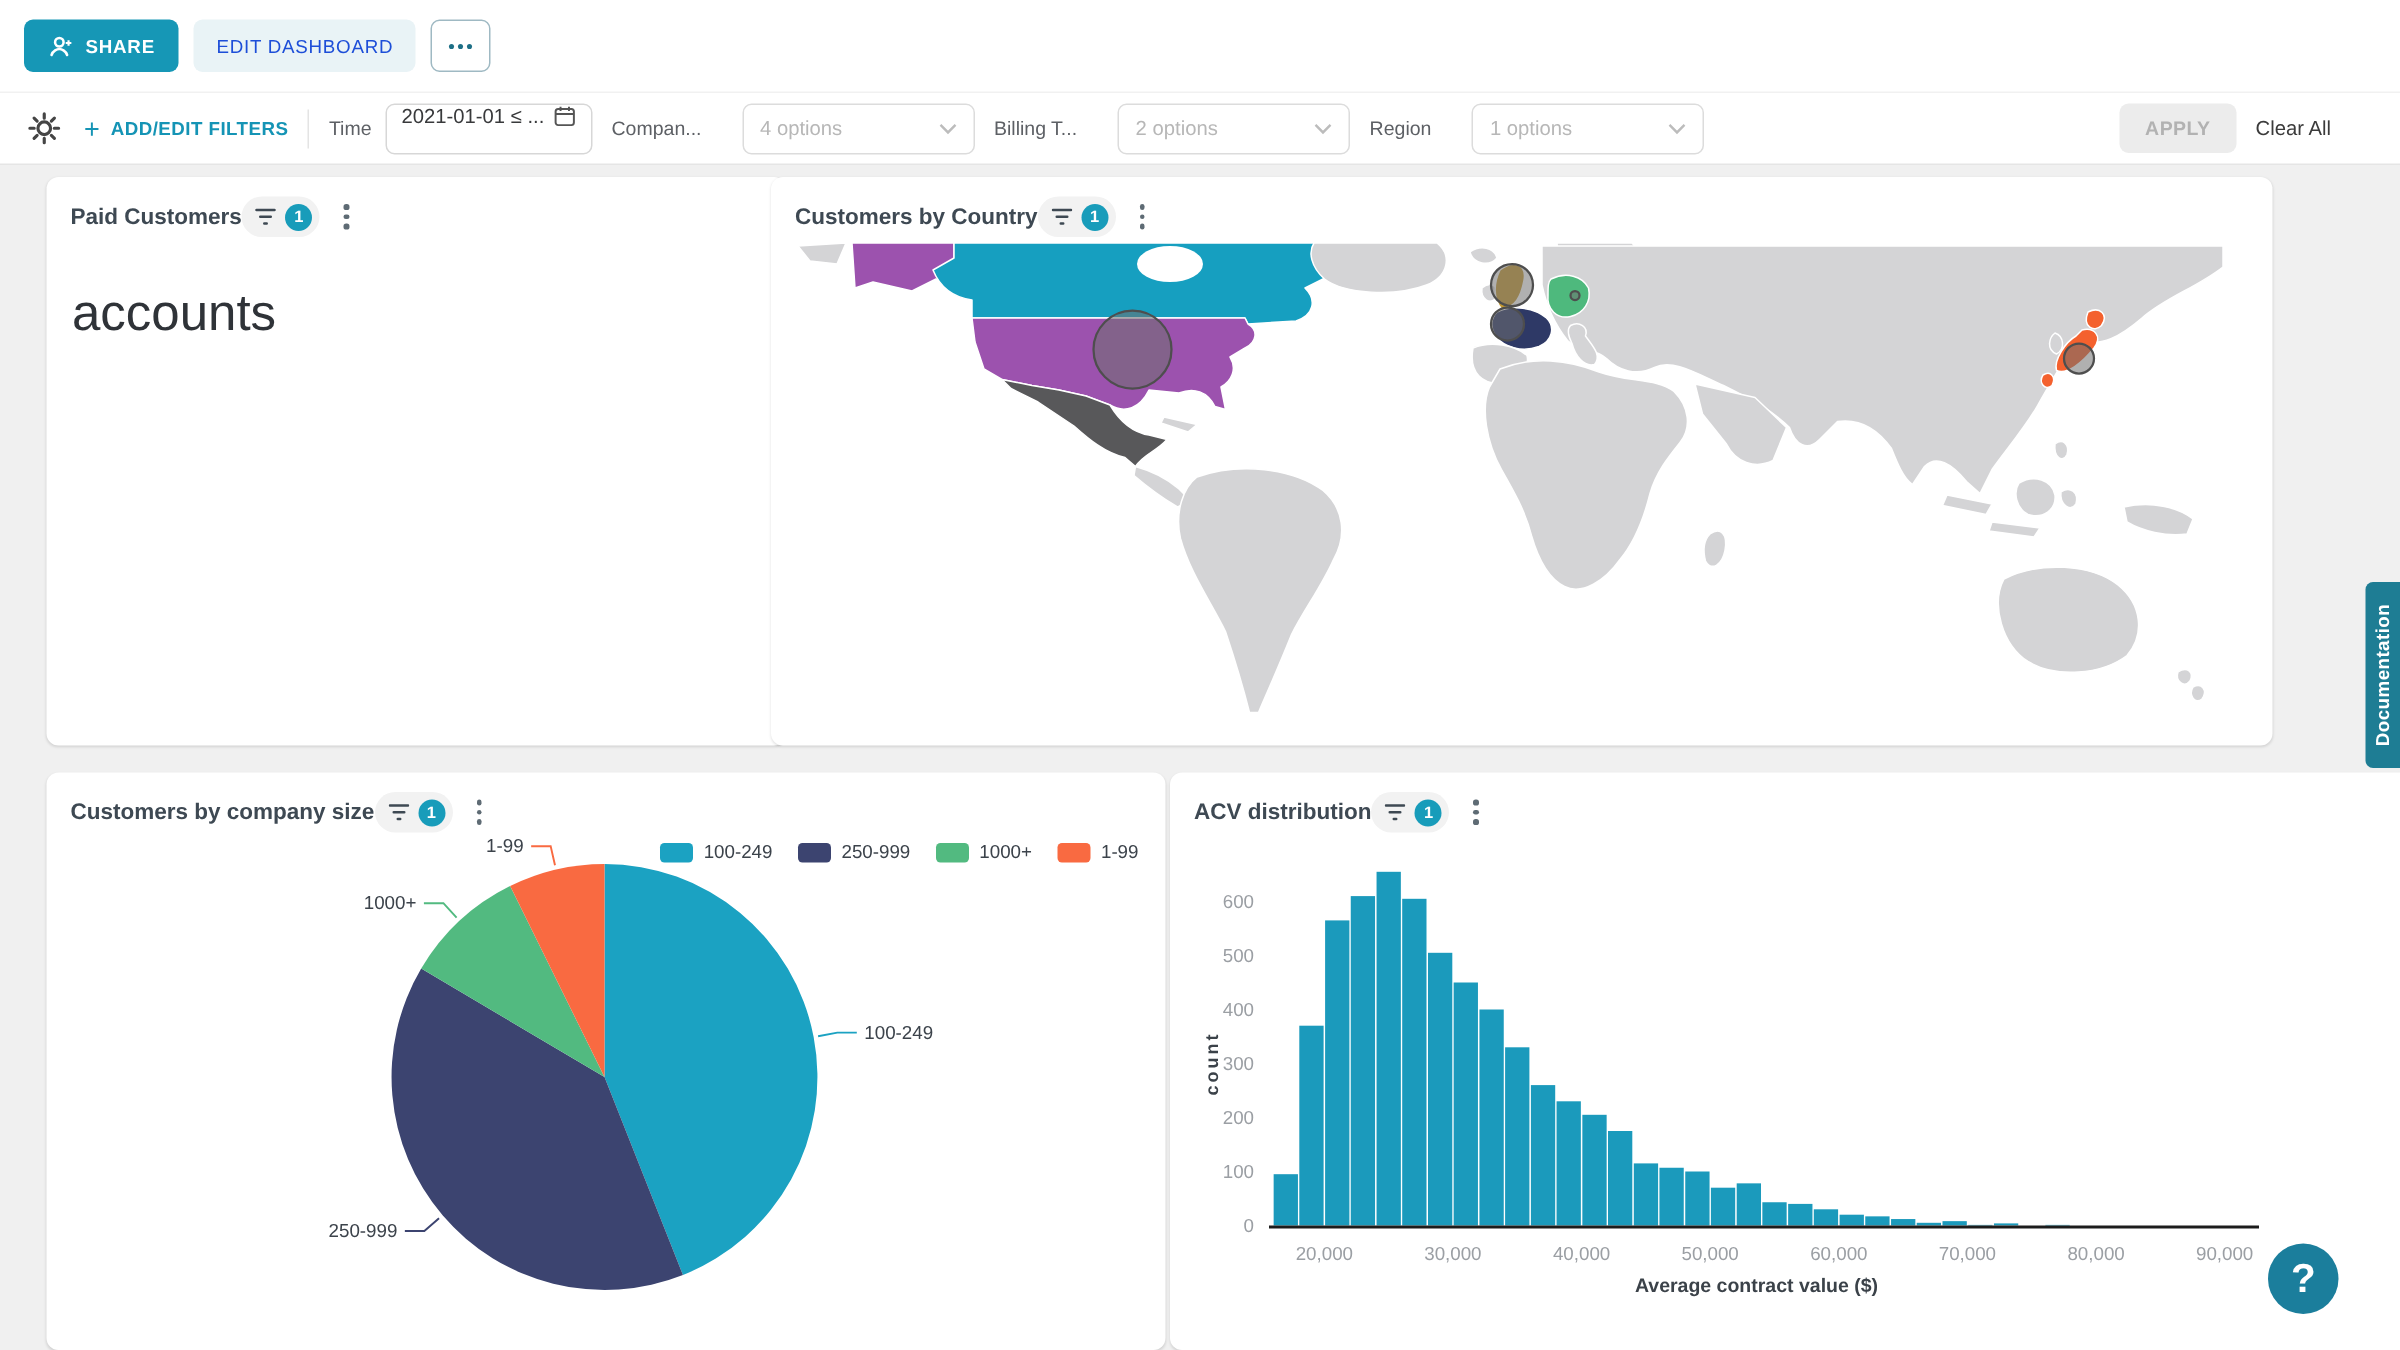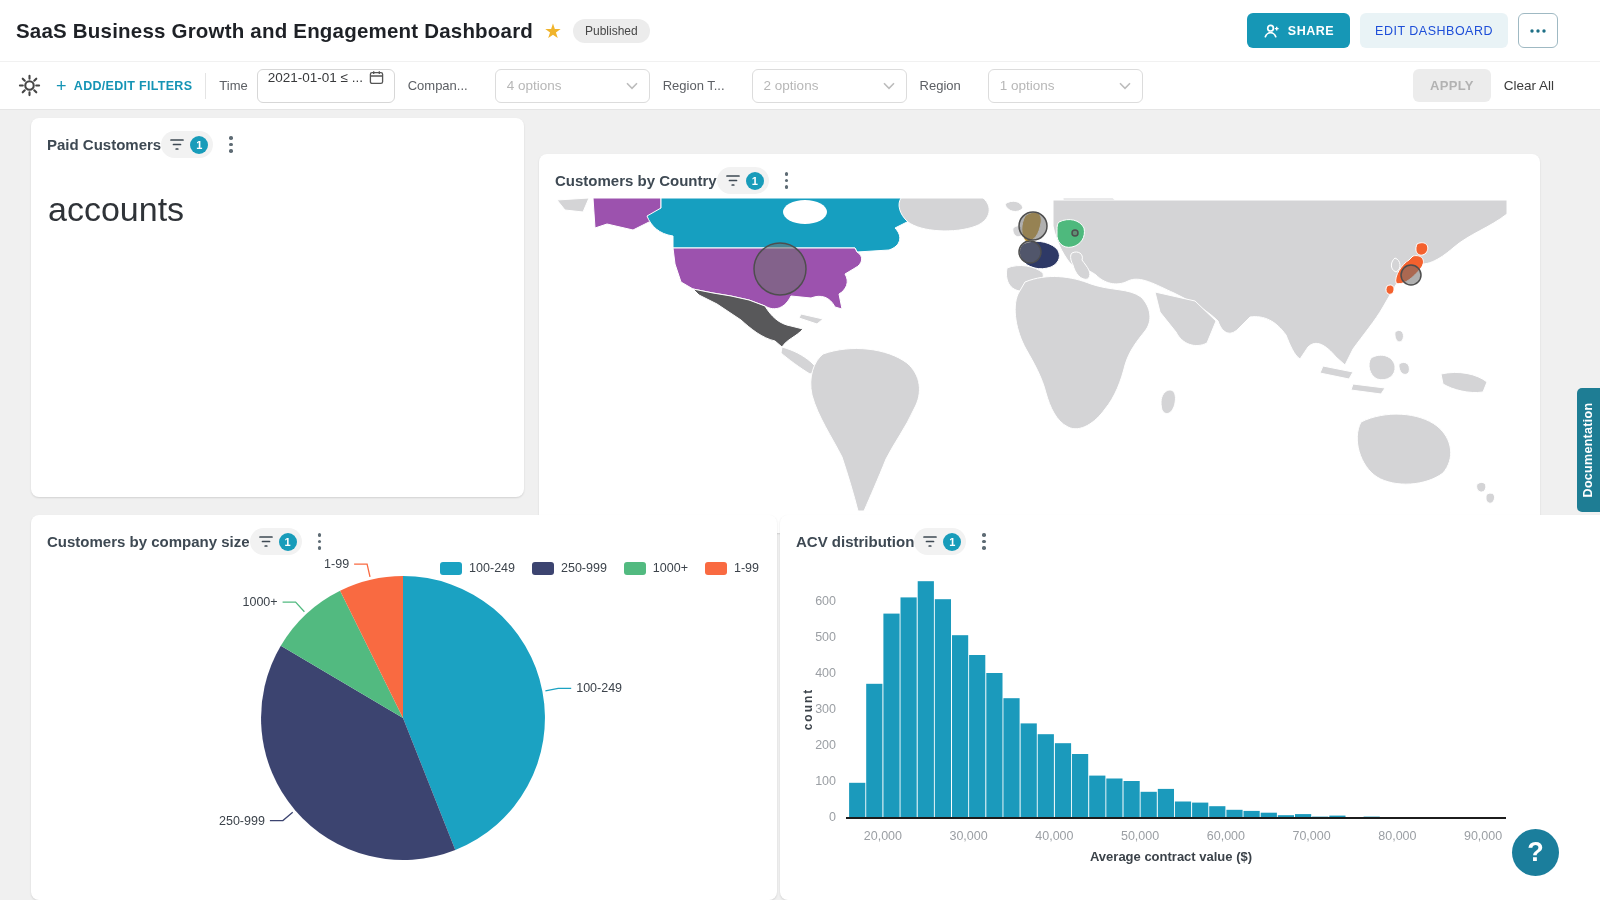--- a/index.html
+++ b/index.html
@@ -55,21 +55,21 @@
     display:flex; align-items:center; justify-content:space-between; padding:0 11px;
     font-size:13.5px; color:#b7b7b7; cursor:pointer;margin-left:18px;
   }
   .fb-spacer { flex:1; }
   .btn-apply { background:#ececec; color:#b2b2b2; border:none; border-radius:6px; height:33px;
     padding:0 17px; font-size:13px; font-weight:700; letter-spacing:.3px; font-family:inherit; }
   .clear-all { color:#3b3b3b; font-size:13.5px; cursor:pointer; white-space:nowrap; }
   
   .card { position:absolute; background:#fff; border-radius:8px; box-shadow:0 1px 2px rgba(0,0,0,.13); }
   #kpi-card  { left:31px;  top:118px; width:493px;  height:379px; }
-  #map-card  { left:539px; top:118px; width:1001px; height:379px; overflow:hidden;margin-top:36px; }
+  #map-card  { left:514px; top:118px; width:1001px; height:379px; overflow:hidden; }
   #pie-card  { left:31px;  top:515px; width:746px;  height:385px; overflow:hidden; }
   #hist-card { left:780px; top:515px; width:868px;  height:385px; overflow:hidden; }
   .card-head { display:flex; align-items:center; padding:13px 13px 0 16px; }
   .card-head h2 { margin:0; font-size:15px; font-weight:700; color:#3e4953; }
   .head-controls { display:flex; align-items:center; gap:11px; }
   .filter-pill { height:27px; background:#f2f2f2; border-radius:15px; display:flex; align-items:center;
     gap:6px; padding:0 5px 0 9px; cursor:pointer; }
   .count-badge { width:18px; height:18px; border-radius:50%; background:#189cba; color:#fff;
     font-size:11px; font-weight:700; display:flex; align-items:center; justify-content:center; }
   .dots-btn { display:flex; flex-direction:column; gap:3px; align-items:center; cursor:pointer; padding:3px 5px; }
@@ -98,25 +98,20 @@
   .doc-tab span { transform:rotate(-90deg); white-space:nowrap; color:#fff; font-size:12.5px;
     font-weight:700; letter-spacing:.3px; }
   .help-fab { position:absolute; left:1512px; top:829px; width:47px; height:47px; border-radius:50%;
     background:#1b7e9c; color:#fff; border:none; font-size:27px; font-weight:700; cursor:pointer;
     display:flex; align-items:center; justify-content:center; z-index:6; font-family:inherit; }
 </style>
 </head>
 <body>
 
 <div class="header">
-  <div class="title-row">
-    <h1 class="page-title">SaaS Business Growth and Engagement Dashboard</h1>
-    <span class="fav-star">★</span>
-    <span class="published-pill">Published</span>
-  </div>
   <div class="header-actions">
     <button class="btn-share">
       <span style="display:flex;">
         <svg width="17" height="16" viewBox="0 0 18 16">
             <circle cx="8" cy="5" r="3" fill="none" stroke="#fff" stroke-width="1.8"></circle>
             <path d="M2.5 14c1-3 4-4.2 5.5-4.2S12.5 11 13.5 14" fill="none" stroke="#fff" stroke-width="1.8" stroke-linecap="round"></path>
             <path d="M14.5 3.5v4M12.5 5.5h4" stroke="#fff" stroke-width="1.5"></path>
           </svg>
       </span>
       <span>SHARE</span>
@@ -160,21 +155,21 @@
     <span class="f-label">Compan...</span>
     <div class="select-box">
       <span>4 options</span>
       <svg width="12" height="8" viewBox="0 0 12 8" fill="none" stroke="#bcbcbc" stroke-width="1.6">
           <path d="M1 1.3l5 5 5-5"></path>
         </svg>
     </div>
   </div>
 
   <div class="f-group">
-    <span class="f-label">Region T...</span>
+    <span class="f-label">Billing T...</span>
     <div class="select-box">
       <span>2 options</span>
       <svg width="12" height="8" viewBox="0 0 12 8" fill="none" stroke="#bcbcbc" stroke-width="1.6">
           <path d="M1 1.3l5 5 5-5"></path>
         </svg>
     </div>
   </div>
 
   <div class="f-group">
     <span class="f-label">Region</span>

